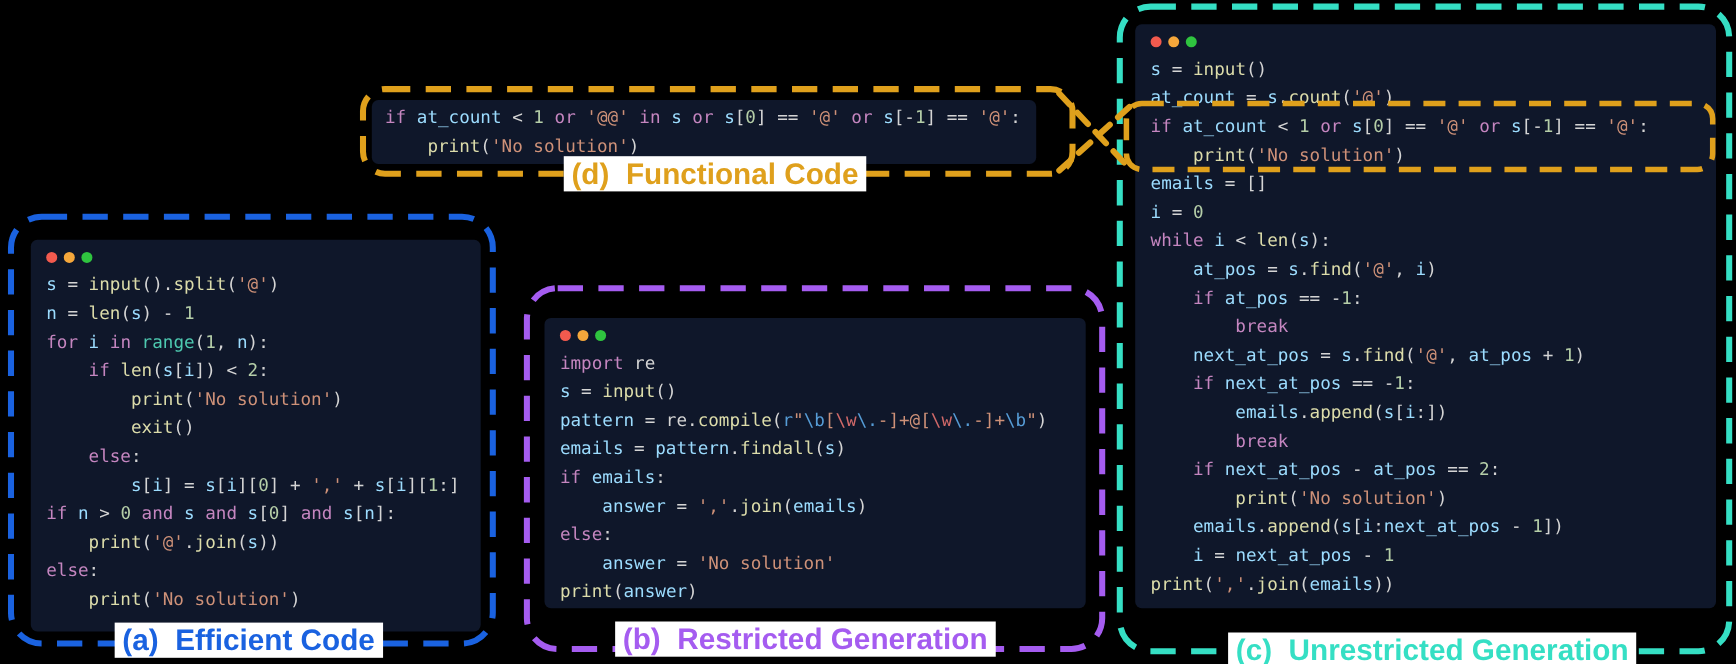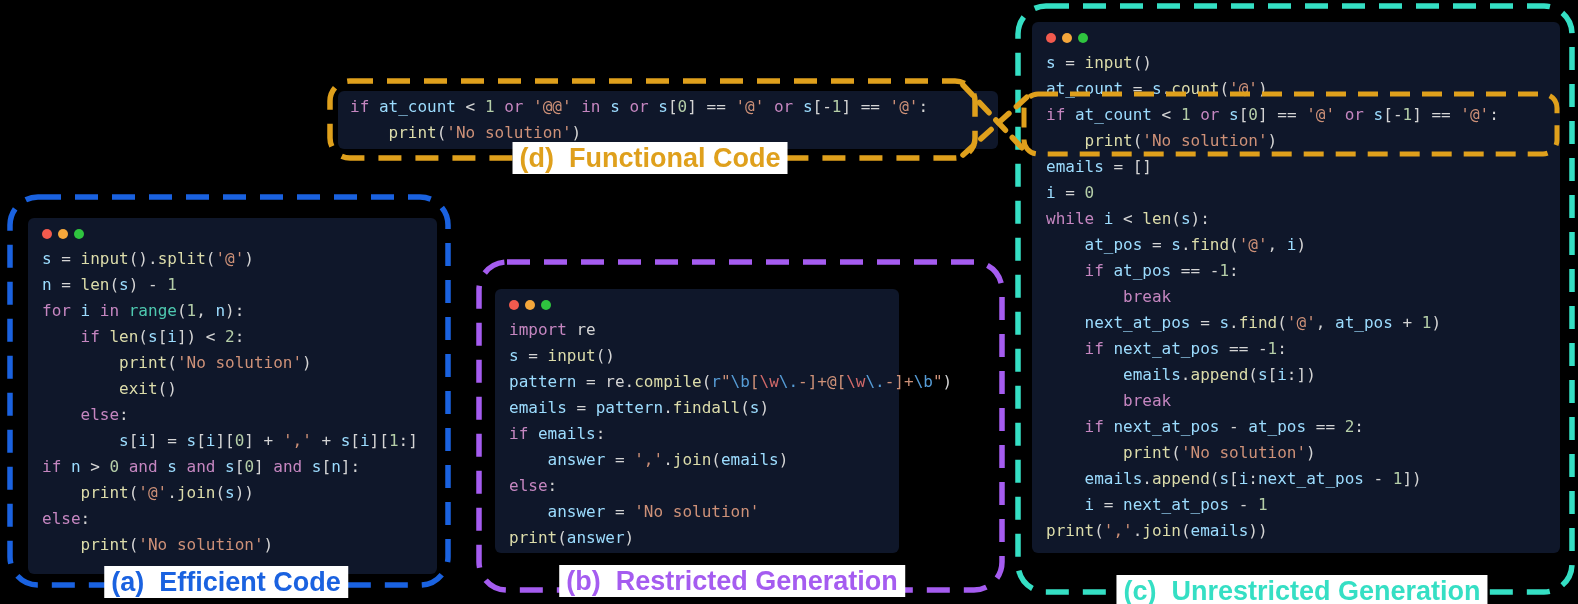--- a/index.html
+++ b/index.html
@@ -44,38 +44,38 @@
 
 <div class="window" style="left:28px;top:218px;width:409px;height:356px;">
   <div class="dots">
     <span class="dot dot-red"></span>
     <span class="dot dot-yellow"></span>
     <span class="dot dot-green"></span>
   </div>
   <pre class="code"><div class="code-line"><span class="t-v">s</span><span class="t-p"> = </span><span class="t-f">input</span><span class="t-p">().</span><span class="t-f">split</span><span class="t-p">(</span><span class="t-s">'@'</span><span class="t-p">)</span></div><div class="code-line"><span class="t-v">n</span><span class="t-p"> = </span><span class="t-f">len</span><span class="t-p">(</span><span class="t-v">s</span><span class="t-p">) - </span><span class="t-n">1</span></div><div class="code-line"><span class="t-k">for</span><span class="t-p"> </span><span class="t-v">i</span><span class="t-p"> </span><span class="t-k">in</span><span class="t-p"> </span><span class="t-b">range</span><span class="t-p">(</span><span class="t-n">1</span><span class="t-p">, </span><span class="t-v">n</span><span class="t-p">):</span></div><div class="code-line"><span class="t-p">    </span><span class="t-k">if</span><span class="t-p"> </span><span class="t-f">len</span><span class="t-p">(</span><span class="t-v">s</span><span class="t-p">[</span><span class="t-v">i</span><span class="t-p">]) &lt; </span><span class="t-n">2</span><span class="t-p">:</span></div><div class="code-line"><span class="t-p">        </span><span class="t-f">print</span><span class="t-p">(</span><span class="t-s">'No solution'</span><span class="t-p">)</span></div><div class="code-line"><span class="t-p">        </span><span class="t-f">exit</span><span class="t-p">()</span></div><div class="code-line"><span class="t-p">    </span><span class="t-k">else</span><span class="t-p">:</span></div><div class="code-line"><span class="t-p">        </span><span class="t-v">s</span><span class="t-p">[</span><span class="t-v">i</span><span class="t-p">] = </span><span class="t-v">s</span><span class="t-p">[</span><span class="t-v">i</span><span class="t-p">][</span><span class="t-n">0</span><span class="t-p">] + </span><span class="t-s">','</span><span class="t-p"> + </span><span class="t-v">s</span><span class="t-p">[</span><span class="t-v">i</span><span class="t-p">][</span><span class="t-n">1</span><span class="t-p">:]</span></div><div class="code-line"><span class="t-k">if</span><span class="t-p"> </span><span class="t-v">n</span><span class="t-p"> &gt; </span><span class="t-n">0</span><span class="t-p"> </span><span class="t-k">and</span><span class="t-p"> </span><span class="t-v">s</span><span class="t-p"> </span><span class="t-k">and</span><span class="t-p"> </span><span class="t-v">s</span><span class="t-p">[</span><span class="t-n">0</span><span class="t-p">] </span><span class="t-k">and</span><span class="t-p"> </span><span class="t-v">s</span><span class="t-p">[</span><span class="t-v">n</span><span class="t-p">]:</span></div><div class="code-line"><span class="t-p">    </span><span class="t-f">print</span><span class="t-p">(</span><span class="t-s">'@'</span><span class="t-p">.</span><span class="t-f">join</span><span class="t-p">(</span><span class="t-v">s</span><span class="t-p">))</span></div><div class="code-line"><span class="t-k">else</span><span class="t-p">:</span></div><div class="code-line"><span class="t-p">    </span><span class="t-f">print</span><span class="t-p">(</span><span class="t-s">'No solution'</span><span class="t-p">)</span></div></pre>
 </div>
 
-<div class="window" style="left:495px;top:289px;width:404px;height:264px;">
+<div class="window" style="left:495px;top:289px;width:492px;height:264px;">
   <div class="dots">
     <span class="dot dot-red"></span>
     <span class="dot dot-yellow"></span>
     <span class="dot dot-green"></span>
   </div>
   <pre class="code"><div class="code-line"><span class="t-k">import</span><span class="t-p"> re</span></div><div class="code-line"><span class="t-v">s</span><span class="t-p"> = </span><span class="t-f">input</span><span class="t-p">()</span></div><div class="code-line"><span class="t-v">pattern</span><span class="t-p"> = re.</span><span class="t-f">compile</span><span class="t-p">(</span><span class="t-re">r</span><span class="t-s">"</span><span class="t-re">\b</span><span class="t-s">[</span><span class="t-rc">\w</span><span class="t-re">\.</span><span class="t-s">-]+@[</span><span class="t-rc">\w</span><span class="t-re">\.</span><span class="t-s">-]+</span><span class="t-re">\b</span><span class="t-s">"</span><span class="t-p">)</span></div><div class="code-line"><span class="t-v">emails</span><span class="t-p"> = </span><span class="t-v">pattern</span><span class="t-p">.</span><span class="t-f">findall</span><span class="t-p">(</span><span class="t-v">s</span><span class="t-p">)</span></div><div class="code-line"><span class="t-k">if</span><span class="t-p"> </span><span class="t-v">emails</span><span class="t-p">:</span></div><div class="code-line"><span class="t-p">    </span><span class="t-v">answer</span><span class="t-p"> = </span><span class="t-s">','</span><span class="t-p">.</span><span class="t-f">join</span><span class="t-p">(</span><span class="t-v">emails</span><span class="t-p">)</span></div><div class="code-line"><span class="t-k">else</span><span class="t-p">:</span></div><div class="code-line"><span class="t-p">    </span><span class="t-v">answer</span><span class="t-p"> = </span><span class="t-s">'No solution'</span></div><div class="code-line"><span class="t-f">print</span><span class="t-p">(</span><span class="t-v">answer</span><span class="t-p">)</span></div></pre>
 </div>
 
 <div class="window" style="left:1032px;top:22px;width:528px;height:531px;">
   <div class="dots">
     <span class="dot dot-red"></span>
     <span class="dot dot-yellow"></span>
     <span class="dot dot-green"></span>
   </div>
   <pre class="code"><div class="code-line"><span class="t-v">s</span><span class="t-p"> = </span><span class="t-f">input</span><span class="t-p">()</span></div><div class="code-line"><span class="t-v">at_count</span><span class="t-p"> = </span><span class="t-v">s</span><span class="t-p">.</span><span class="t-f">count</span><span class="t-p">(</span><span class="t-s">'@'</span><span class="t-p">)</span></div><div class="code-line"><span class="t-k">if</span><span class="t-p"> </span><span class="t-v">at_count</span><span class="t-p"> &lt; </span><span class="t-n">1</span><span class="t-p"> </span><span class="t-k">or</span><span class="t-p"> </span><span class="t-v">s</span><span class="t-p">[</span><span class="t-n">0</span><span class="t-p">] == </span><span class="t-s">'@'</span><span class="t-p"> </span><span class="t-k">or</span><span class="t-p"> </span><span class="t-v">s</span><span class="t-p">[-</span><span class="t-n">1</span><span class="t-p">] == </span><span class="t-s">'@'</span><span class="t-p">:</span></div><div class="code-line"><span class="t-p">    </span><span class="t-f">print</span><span class="t-p">(</span><span class="t-s">'No solution'</span><span class="t-p">)</span></div><div class="code-line"><span class="t-v">emails</span><span class="t-p"> = []</span></div><div class="code-line"><span class="t-v">i</span><span class="t-p"> = </span><span class="t-n">0</span></div><div class="code-line"><span class="t-k">while</span><span class="t-p"> </span><span class="t-v">i</span><span class="t-p"> &lt; </span><span class="t-f">len</span><span class="t-p">(</span><span class="t-v">s</span><span class="t-p">):</span></div><div class="code-line"><span class="t-p">    </span><span class="t-v">at_pos</span><span class="t-p"> = </span><span class="t-v">s</span><span class="t-p">.</span><span class="t-f">find</span><span class="t-p">(</span><span class="t-s">'@'</span><span class="t-p">, </span><span class="t-v">i</span><span class="t-p">)</span></div><div class="code-line"><span class="t-p">    </span><span class="t-k">if</span><span class="t-p"> </span><span class="t-v">at_pos</span><span class="t-p"> == -</span><span class="t-n">1</span><span class="t-p">:</span></div><div class="code-line"><span class="t-p">        </span><span class="t-k">break</span></div><div class="code-line"><span class="t-p">    </span><span class="t-v">next_at_pos</span><span class="t-p"> = </span><span class="t-v">s</span><span class="t-p">.</span><span class="t-f">find</span><span class="t-p">(</span><span class="t-s">'@'</span><span class="t-p">, </span><span class="t-v">at_pos</span><span class="t-p"> + </span><span class="t-n">1</span><span class="t-p">)</span></div><div class="code-line"><span class="t-p">    </span><span class="t-k">if</span><span class="t-p"> </span><span class="t-v">next_at_pos</span><span class="t-p"> == -</span><span class="t-n">1</span><span class="t-p">:</span></div><div class="code-line"><span class="t-p">        </span><span class="t-v">emails</span><span class="t-p">.</span><span class="t-f">append</span><span class="t-p">(</span><span class="t-v">s</span><span class="t-p">[</span><span class="t-v">i</span><span class="t-p">:])</span></div><div class="code-line"><span class="t-p">        </span><span class="t-k">break</span></div><div class="code-line"><span class="t-p">    </span><span class="t-k">if</span><span class="t-p"> </span><span class="t-v">next_at_pos</span><span class="t-p"> - </span><span class="t-v">at_pos</span><span class="t-p"> == </span><span class="t-n">2</span><span class="t-p">:</span></div><div class="code-line"><span class="t-p">        </span><span class="t-f">print</span><span class="t-p">(</span><span class="t-s">'No solution'</span><span class="t-p">)</span></div><div class="code-line"><span class="t-p">    </span><span class="t-v">emails</span><span class="t-p">.</span><span class="t-f">append</span><span class="t-p">(</span><span class="t-v">s</span><span class="t-p">[</span><span class="t-v">i</span><span class="t-p">:</span><span class="t-v">next_at_pos</span><span class="t-p"> - </span><span class="t-n">1</span><span class="t-p">])</span></div><div class="code-line"><span class="t-p">    </span><span class="t-v">i</span><span class="t-p"> = </span><span class="t-v">next_at_pos</span><span class="t-p"> - </span><span class="t-n">1</span></div><div class="code-line"><span class="t-f">print</span><span class="t-p">(</span><span class="t-s">','</span><span class="t-p">.</span><span class="t-f">join</span><span class="t-p">(</span><span class="t-v">emails</span><span class="t-p">))</span></div></pre>
 </div>
 
-<div class="window window-d" style="left:338px;top:91px;width:660px;height:58px;">
+<div class="window window-d" style="left:338px;top:91px;width:604px;height:58px;">
   <pre class="code"><div class="code-line"><span class="t-k">if</span><span class="t-p"> </span><span class="t-v">at_count</span><span class="t-p"> &lt; </span><span class="t-n">1</span><span class="t-p"> </span><span class="t-k">or</span><span class="t-p"> </span><span class="t-s">'@@'</span><span class="t-p"> </span><span class="t-k">in</span><span class="t-p"> </span><span class="t-v">s</span><span class="t-p"> </span><span class="t-k">or</span><span class="t-p"> </span><span class="t-v">s</span><span class="t-p">[</span><span class="t-n">0</span><span class="t-p">] == </span><span class="t-s">'@'</span><span class="t-p"> </span><span class="t-k">or</span><span class="t-p"> </span><span class="t-v">s</span><span class="t-p">[-</span><span class="t-n">1</span><span class="t-p">] == </span><span class="t-s">'@'</span><span class="t-p">:</span></div><div class="code-line"><span class="t-p">    </span><span class="t-f">print</span><span class="t-p">(</span><span class="t-s">'No solution'</span><span class="t-p">)</span></div></pre>
 </div>
 
 <div class="chip chip-a" style="left:226px;top:566px;">(a)  Efficient Code</div>
 <div class="chip chip-b" style="left:732px;top:565px;text-align:right;">(b)  Restricted Generation</div>
 <div class="chip chip-c" style="left:1302px;top:565px;margin-top:10px;">(c)  Unrestricted Generation</div>
 <div class="chip chip-d" style="left:650px;top:142px;">(d)  Functional Code</div>
 
 </body></html>

